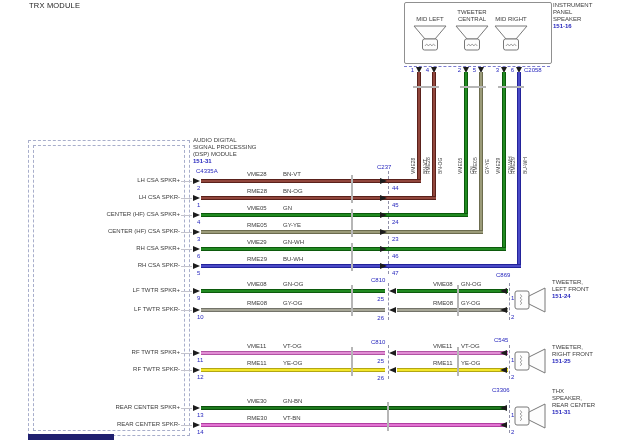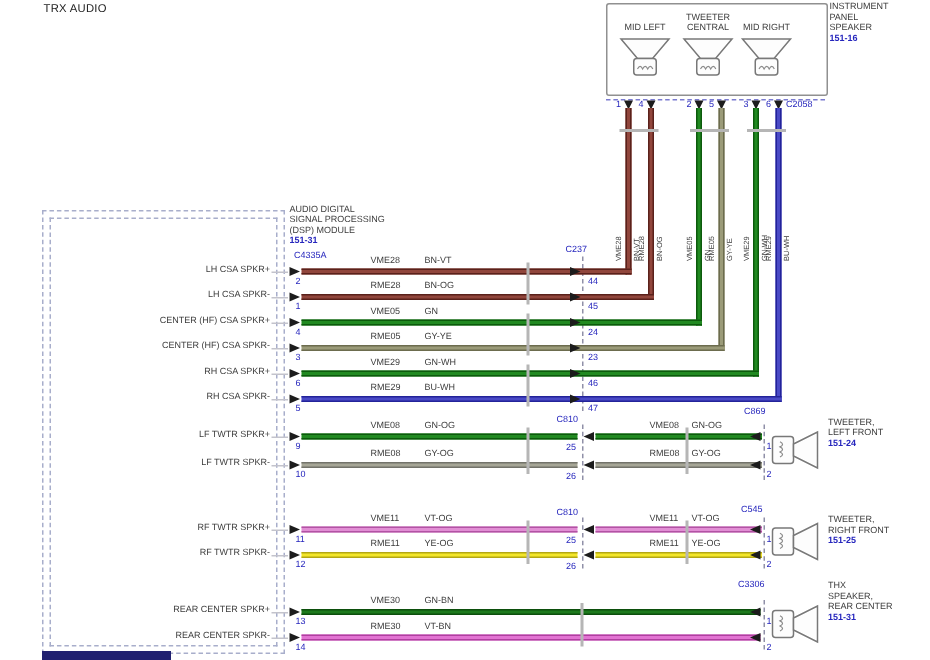--- a/index.html
+++ b/index.html
@@ -30,21 +30,21 @@
         writing-mode:vertical-rl;transform:rotate(180deg);}
   .modbox{position:absolute;border:1px dashed #a8aecb;background:transparent;}
   .spkbox{position:absolute;border:1.2px solid #909090;border-radius:2px;}
   .bar{position:absolute;background:#202070;}
 </style>
 </head>
 <body>
 
 <div class="canvas">
 
-  <div class="title" style="left:29px;top:1px;">TRX AUDIO</div>
+  <div class="title" style="left:29px;top:1px;">TRX MODULE</div>
 
   <div class="spkbox" style="left:404px;top:2px;width:146px;height:60px;"></div>
   <div class="lbl c" style="left:405px;top:16px;width:50px;">MID LEFT</div>
   <div class="lbl c" style="left:447px;top:9px;width:50px;">TWEETER</div>
   <div class="lbl c" style="left:447px;top:16px;width:50px;">CENTRAL</div>
   <div class="lbl c" style="left:486px;top:16px;width:50px;">MID RIGHT</div>
 
   <svg class="abs" style="left:410px;top:25px;" width="40" height="32">
     <polygon points="4,1 36,1 25,14 15,14" fill="#fdfdfd" stroke="#787878"></polygon>
     <rect x="12.5" y="14" width="15" height="11" rx="2" fill="#fdfdfd" stroke="#787878"></rect>

